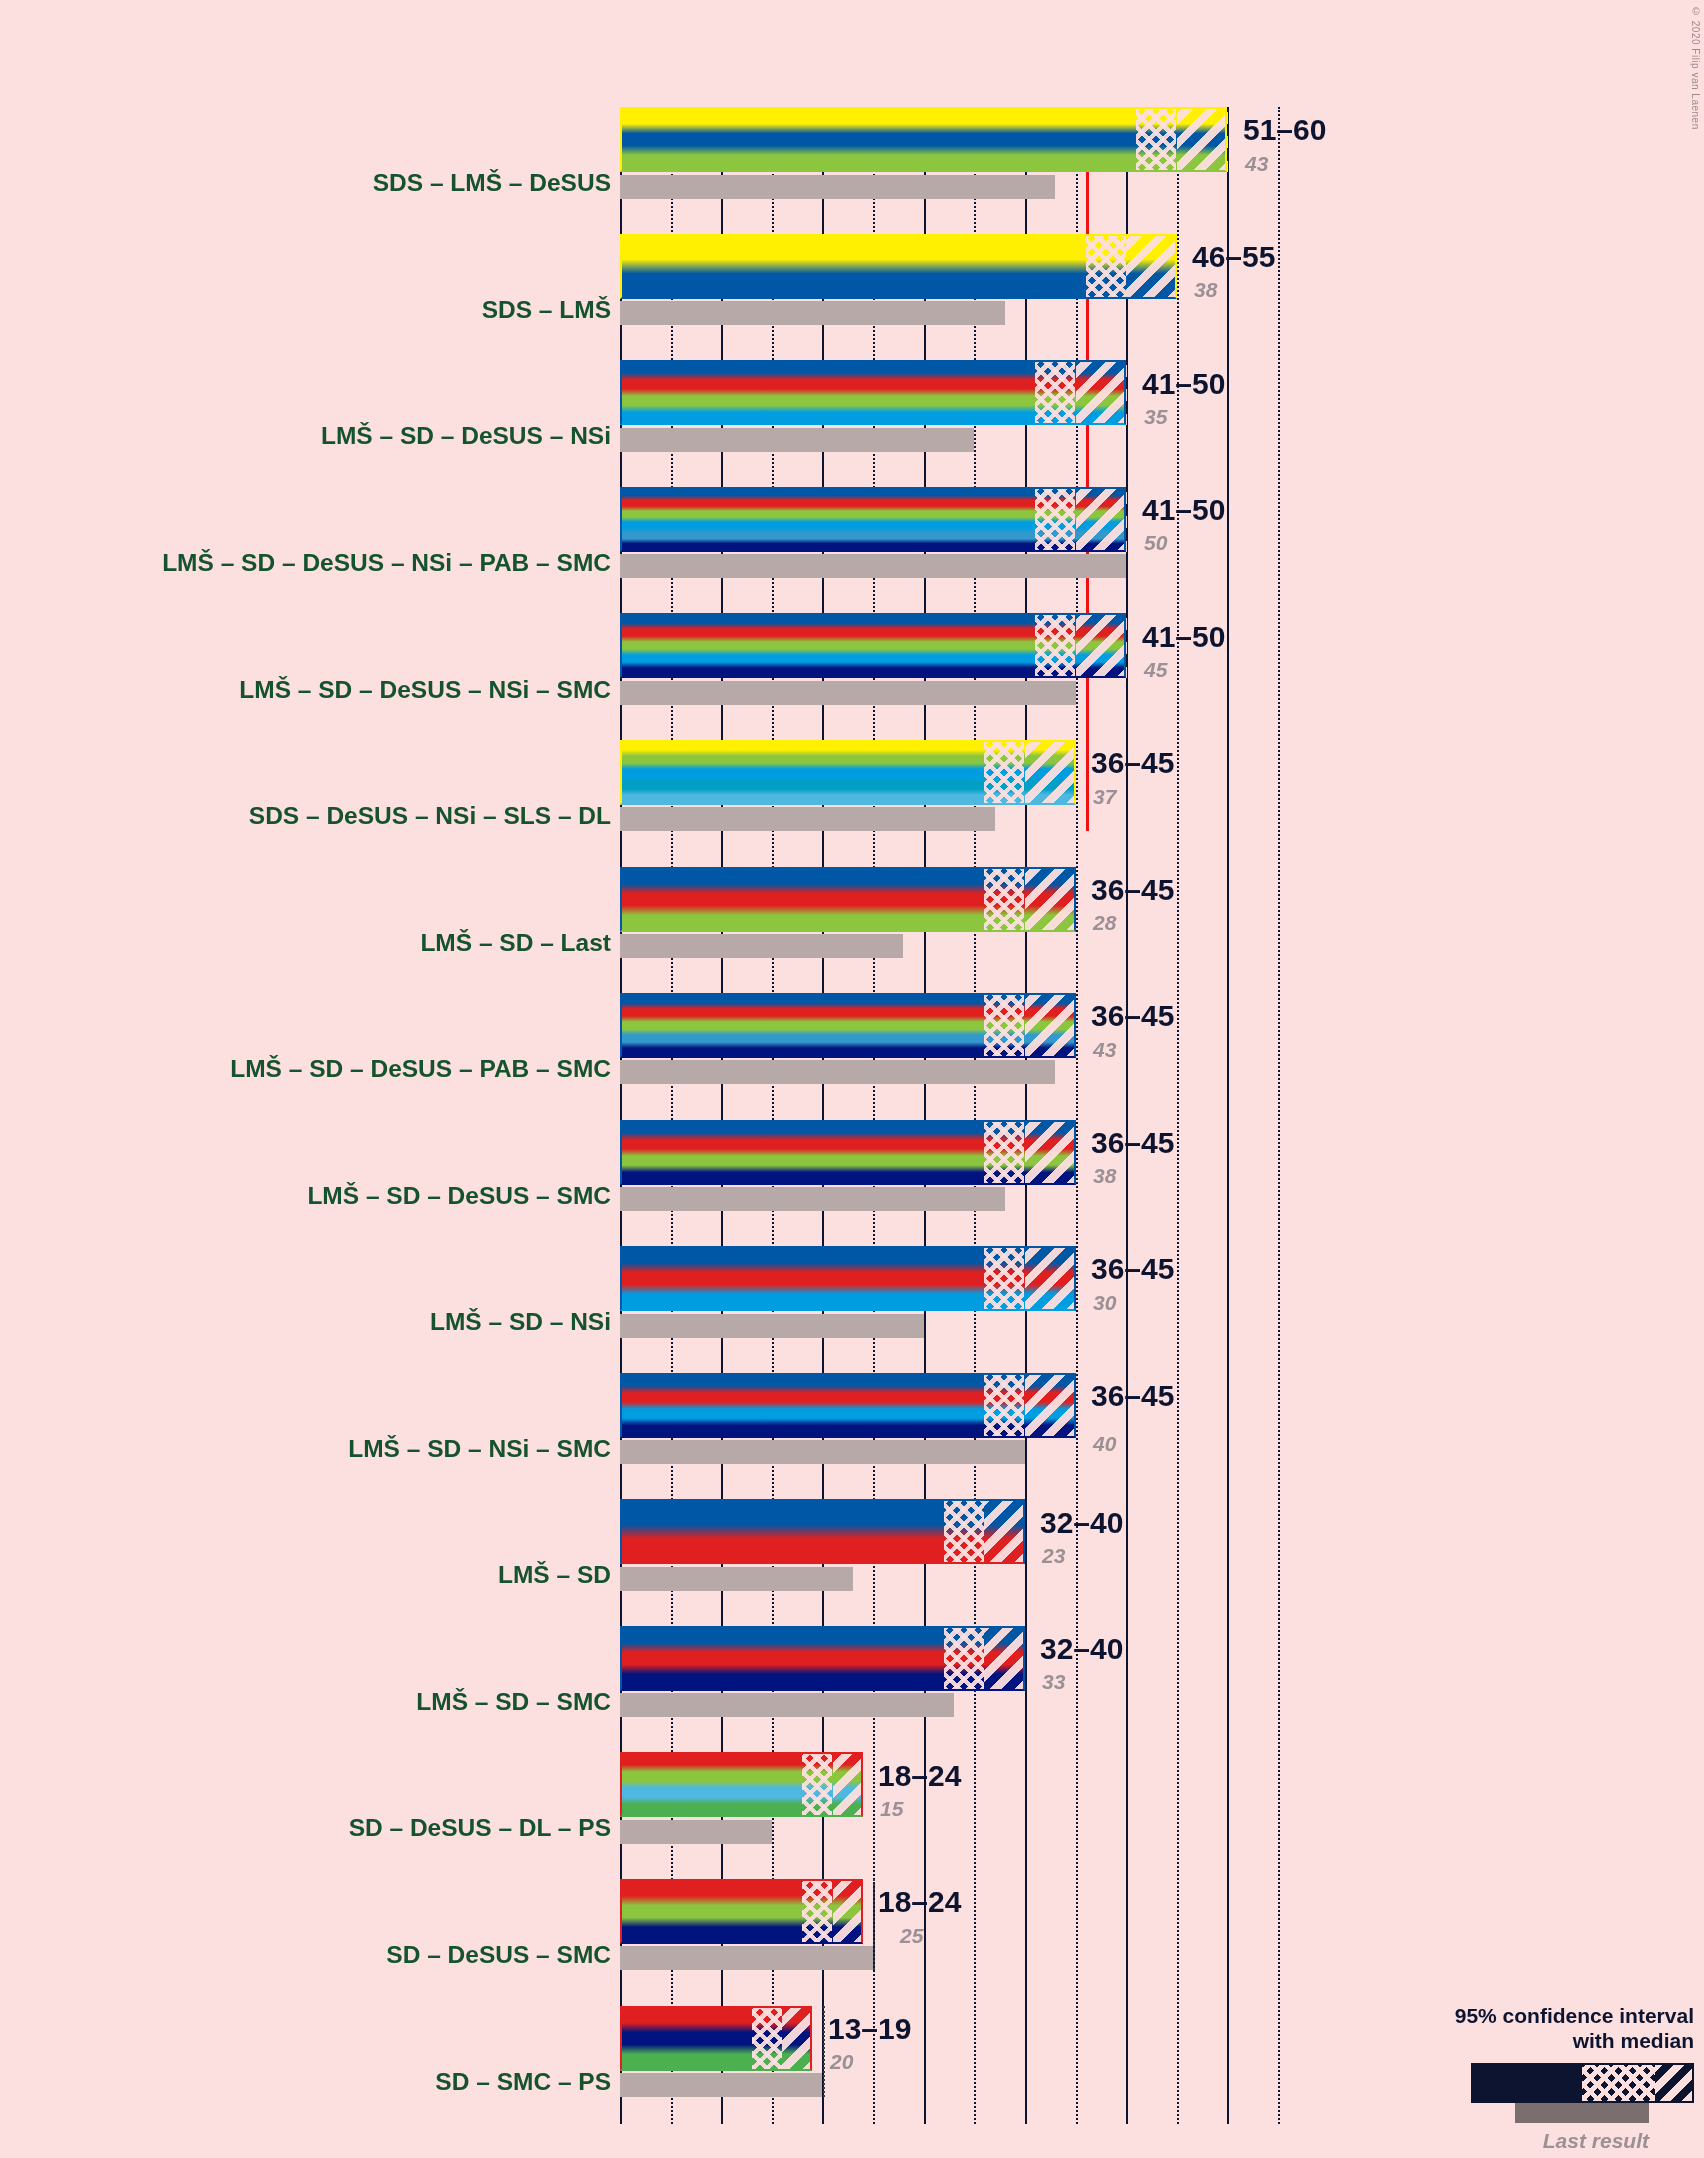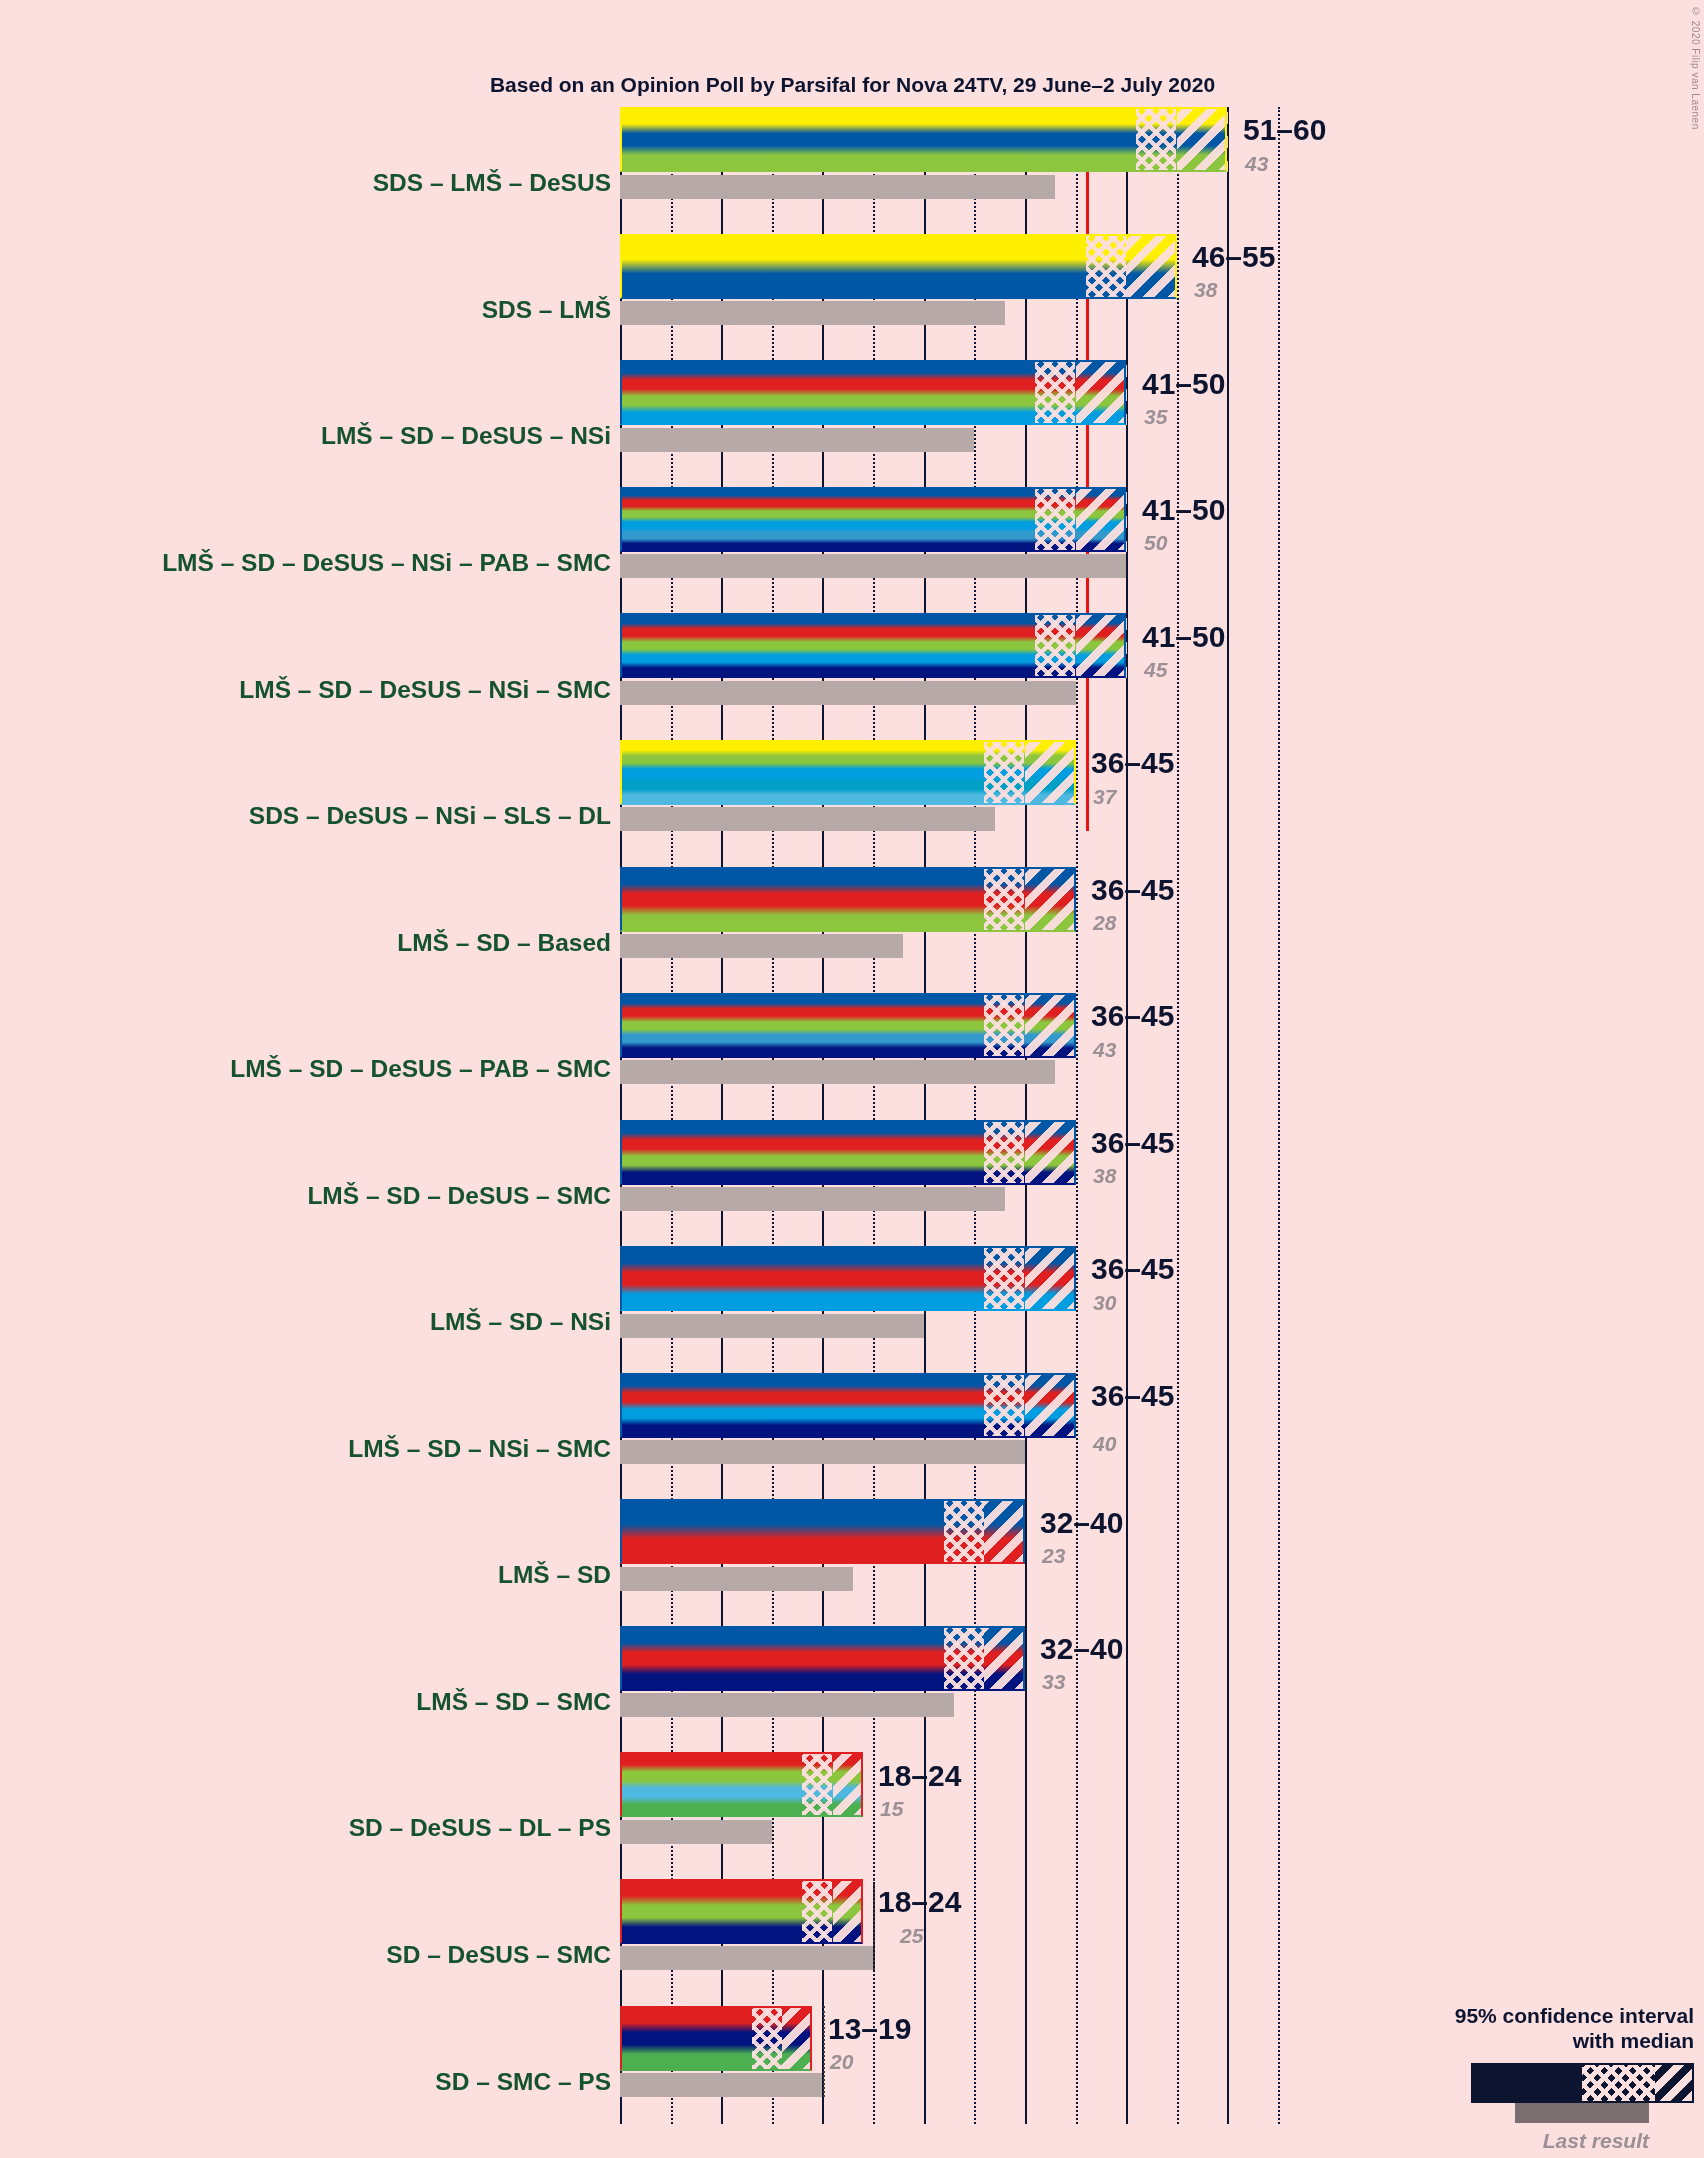--- a/index.html
+++ b/index.html
@@ -99,21 +99,20 @@
   .legend-lasttext{
     margin-top:5.5px;margin-right:45px;text-align:right;
     font-size:21px;font-style:italic;font-weight:bold;color:#9B9095;
   }
 </style>
 </head>
 <body>
 
 <div id="chart">
 
-  <div class="subtitle">Based on an Opinion Poll by Parsifal for Nova 24TV, 29 June–2 July 2020</div>
   <div class="copyright">© 2020 Filip van Laenen</div>
 
   <div class="plot" id="plot" style="height: 2017px;">
       <div class="gridline" style="left: 0px;"></div>
       <div class="gridline dotted" style="left: 51px;"></div>
       <div class="gridline" style="left: 101px;"></div>
       <div class="gridline dotted" style="left: 152px;"></div>
       <div class="gridline" style="left: 202px;"></div>
       <div class="gridline dotted" style="left: 253px;"></div>
       <div class="gridline" style="left: 304px;"></div>
@@ -191,21 +190,21 @@
     <div class="rowlabel" style="top: 760px;">SDS – DeSUS – NSi – SLS – DL</div>
     <div class="bar" style="top: 740px; width: 456px;">
       <div class="fill" style="background: linear-gradient(rgb(255, 239, 0) 4.4%, rgb(255, 239, 0) 15.6%, rgb(140, 198, 62) 24.4%, rgb(140, 198, 62) 35.6%, rgb(0, 158, 224) 44.4%, rgb(0, 158, 224) 55.6%, rgb(0, 160, 198) 64.4%, rgb(0, 160, 198) 75.6%, rgb(79, 184, 224) 84.4%, rgb(79, 184, 224) 95.6%);"></div>
       <div class="ci-cross" style="left: 364px; width: 40px;"></div>
       <div class="ci-diag" style="left: 405px; width: 51px;"></div>
       <div class="border" style="border-color: rgb(255, 239, 0) rgb(255, 239, 0) rgb(79, 184, 224);"></div>
     </div>
     <div class="lastresult" style="top: 807px; width: 375px;"></div>
     <div class="valmain" style="left: 1091px; top: 748px;">36–45</div>
     <div class="valsub" style="left: 1093px; top: 786px;">37</div>
-    <div class="rowlabel" style="top: 887px;">LMŠ – SD – Based</div>
+    <div class="rowlabel" style="top: 887px;">LMŠ – SD – Last</div>
     <div class="bar" style="top: 867px; width: 456px;">
       <div class="fill" style="background: linear-gradient(rgb(0, 87, 166) 7.33%, rgb(0, 87, 166) 26%, rgb(224, 32, 32) 40.67%, rgb(224, 32, 32) 59.33%, rgb(140, 198, 62) 74%, rgb(140, 198, 62) 92.67%);"></div>
       <div class="ci-cross" style="left: 364px; width: 40px;"></div>
       <div class="ci-diag" style="left: 405px; width: 51px;"></div>
       <div class="border" style="border-color: rgb(0, 87, 166) rgb(0, 87, 166) rgb(140, 198, 62);"></div>
     </div>
     <div class="lastresult" style="top: 934px; width: 283px;"></div>
     <div class="valmain" style="left: 1091px; top: 875px;">36–45</div>
     <div class="valsub" style="left: 1093px; top: 912px;">28</div>
     <div class="rowlabel" style="top: 1013px;">LMŠ – SD – DeSUS – PAB – SMC</div>

